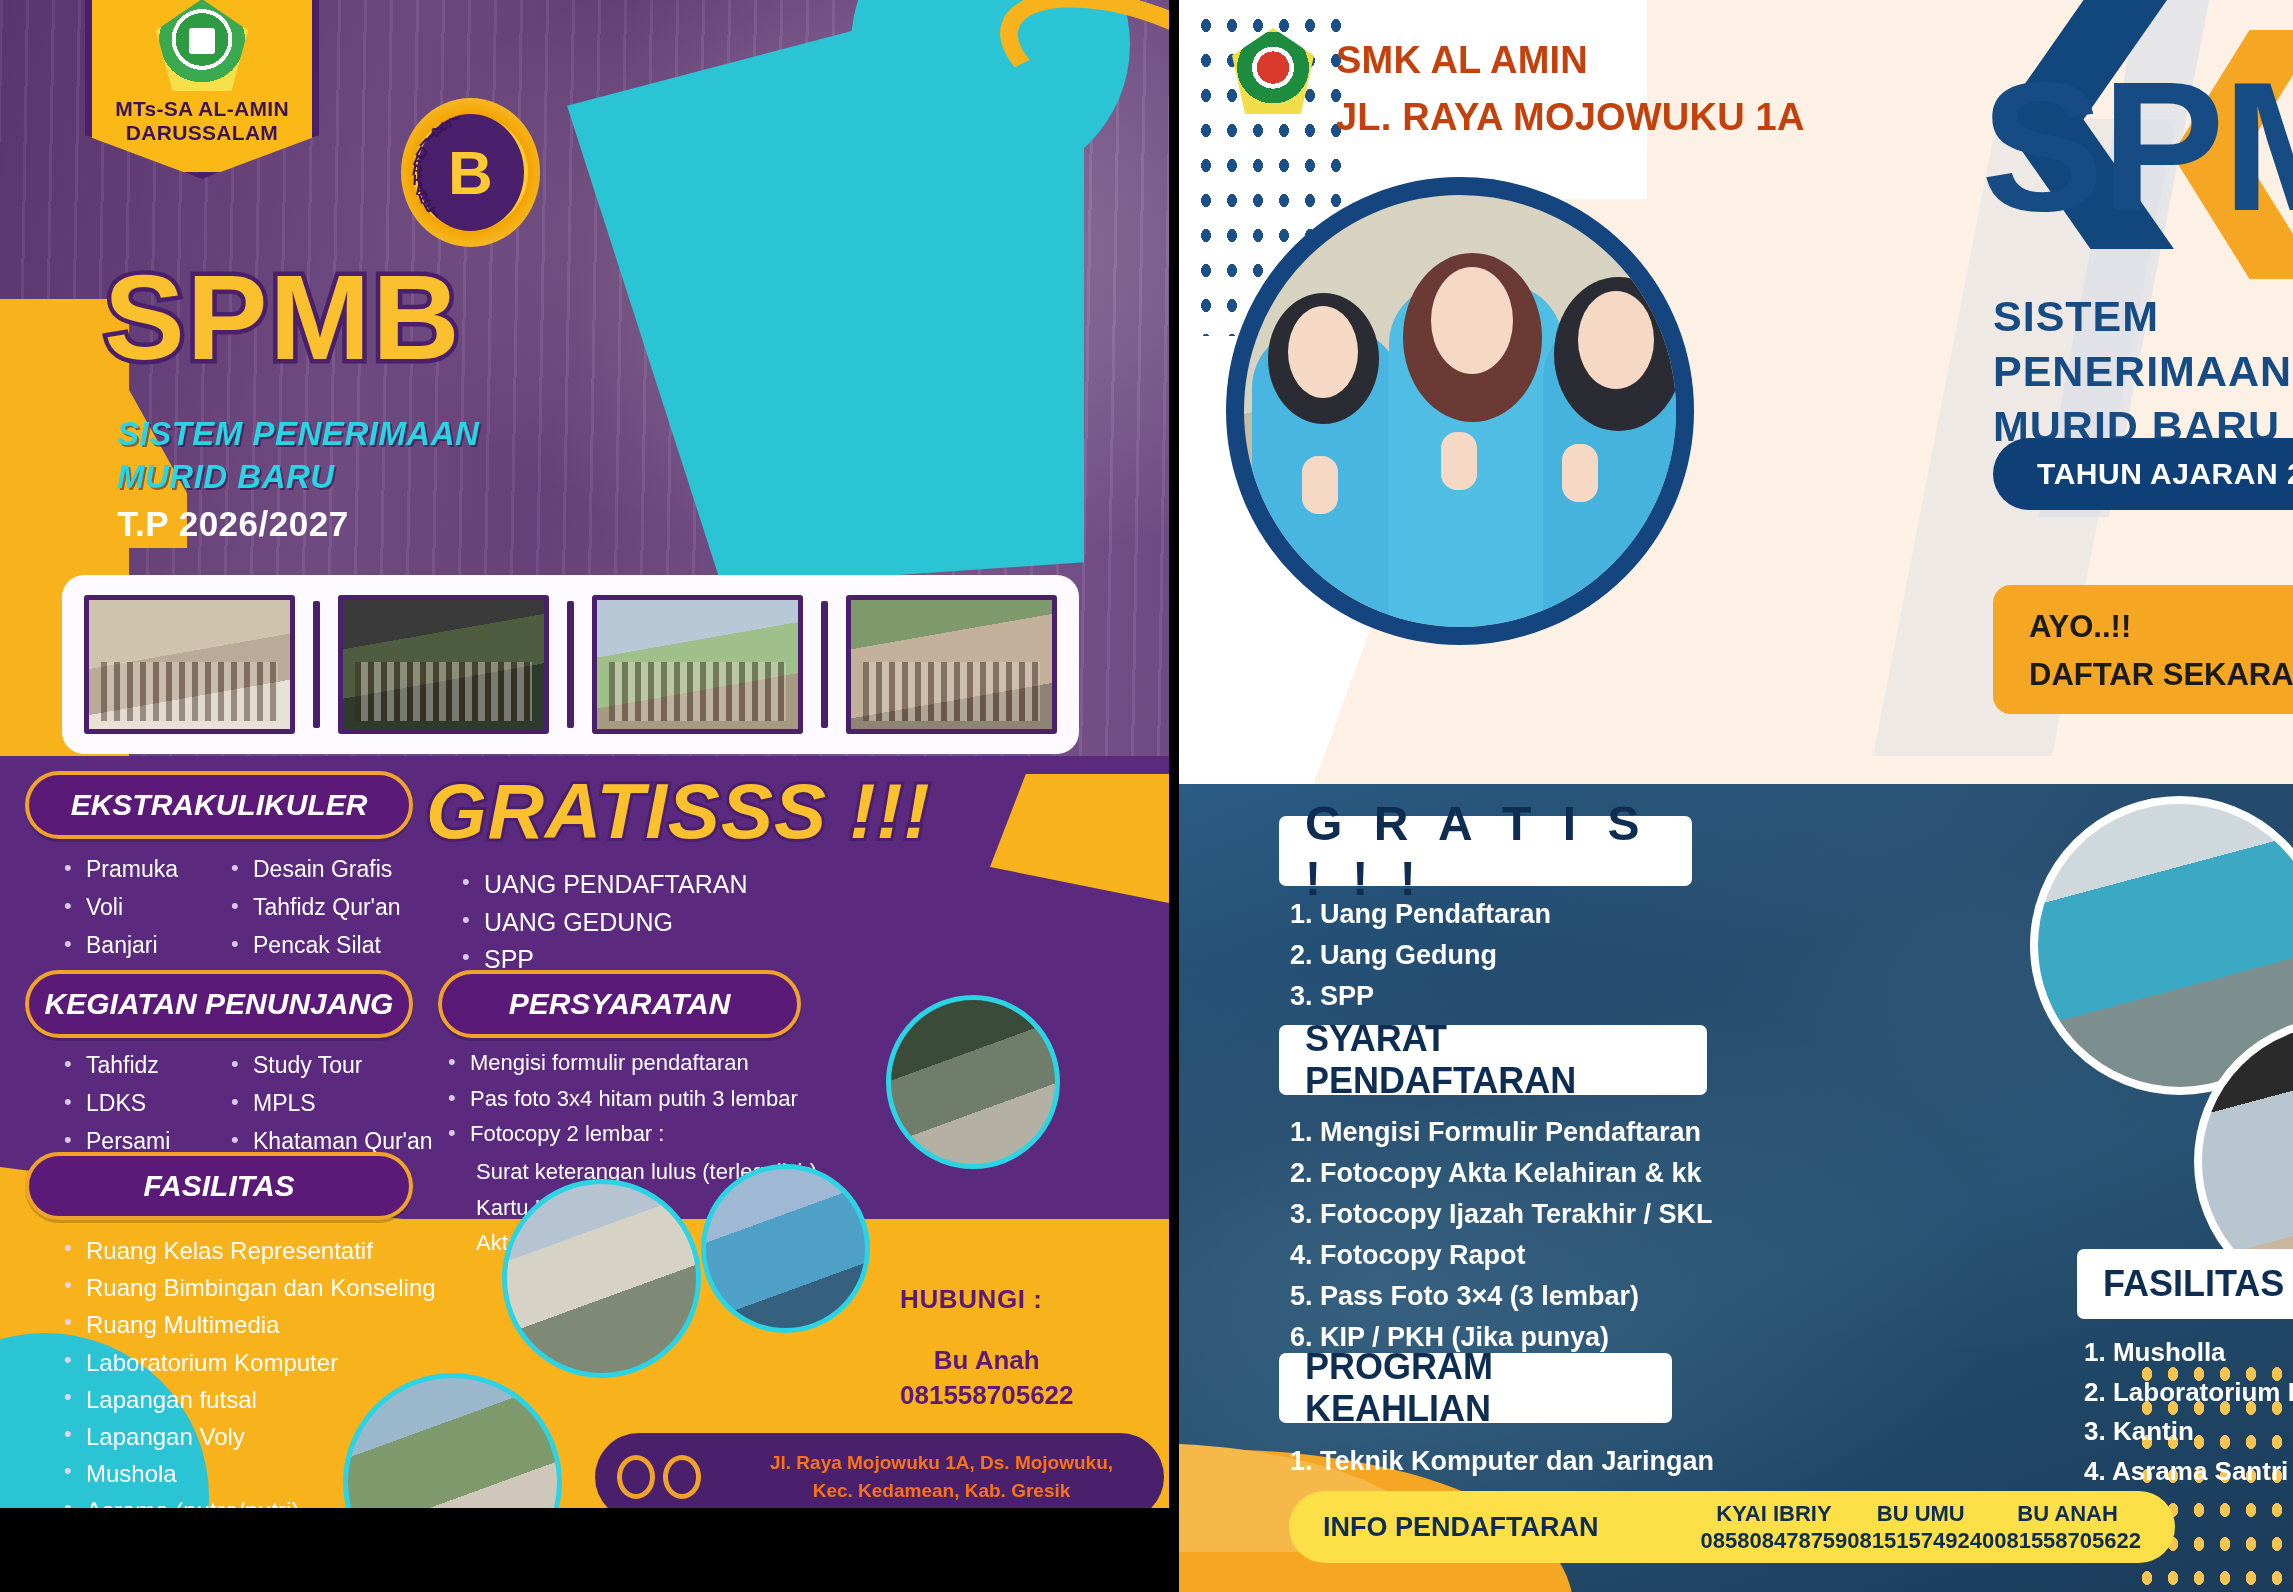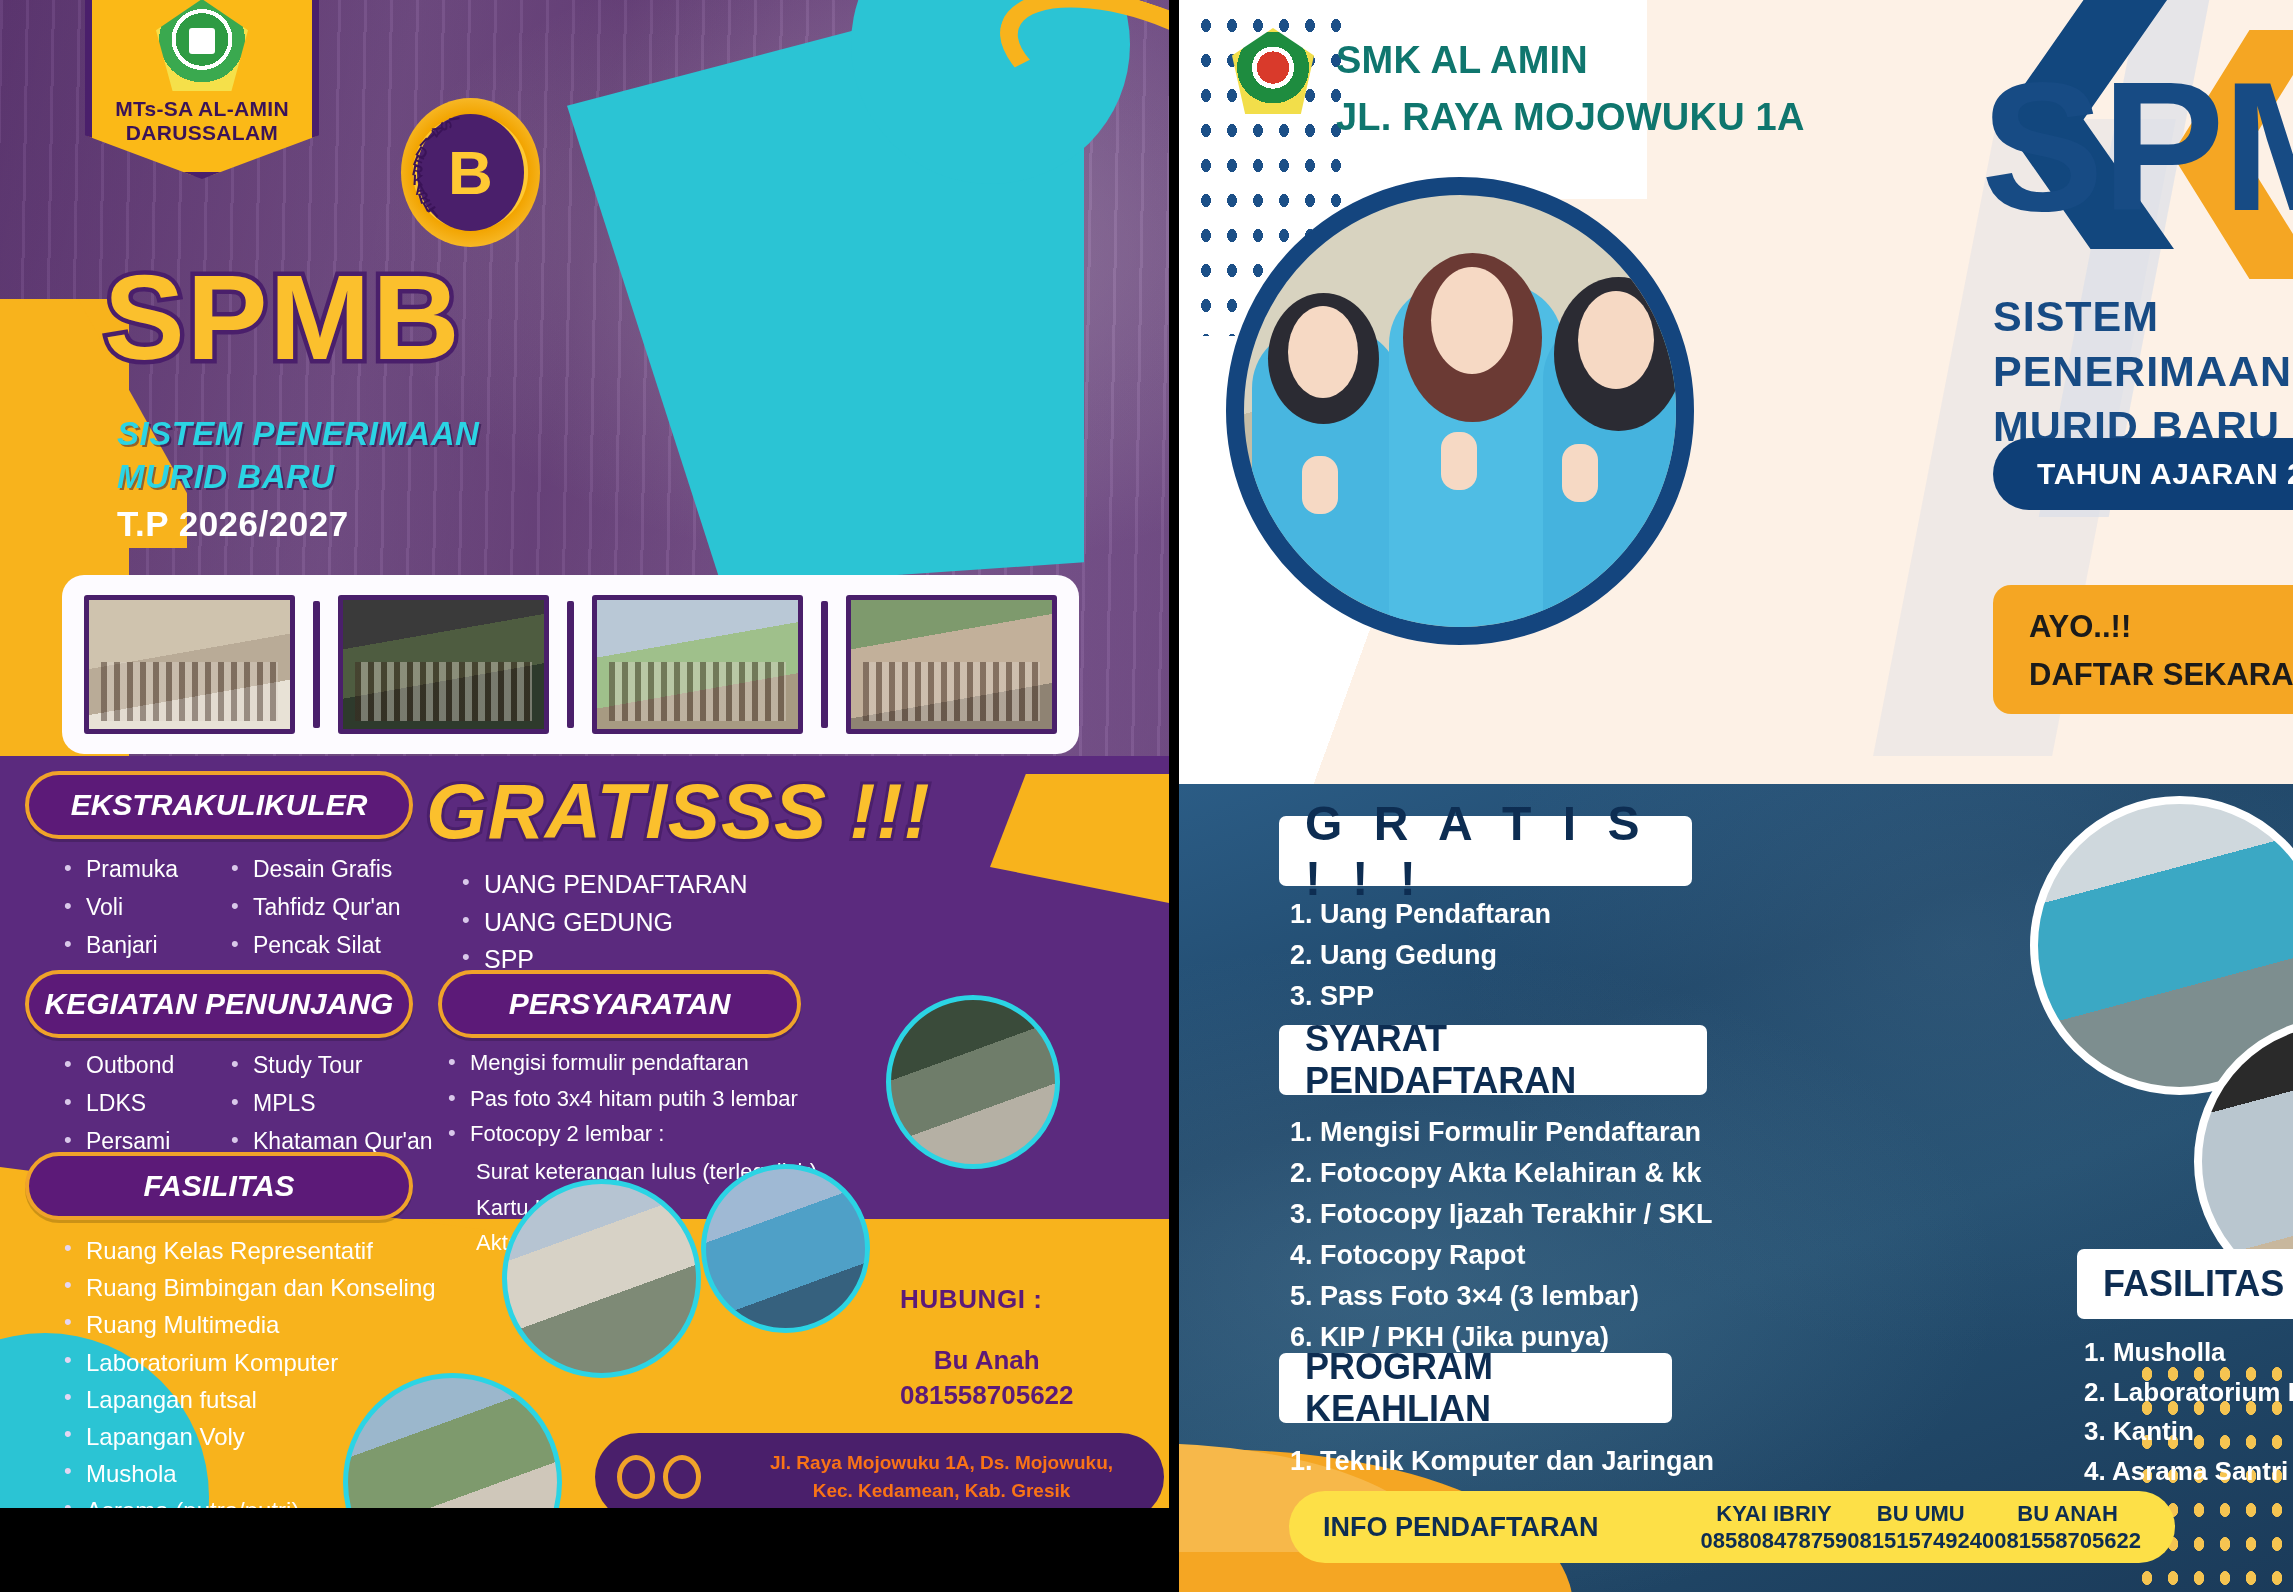--- a/index.html
+++ b/index.html
@@ -268,21 +268,21 @@
     background-image:radial-gradient(#1b4f87 26%, transparent 27%);
     background-size:26px 35px;
   }
   .pr-crest{
     position:absolute; left:53px; top:28px; width:82px; height:86px;
     background:radial-gradient(circle at 50% 46%, #d93a2b 0 26%, #ffffff 26% 34%, #1e8c3f 34% 58%, #f2de4a 58% 100%);
     clip-path:polygon(50% 0,100% 32%,84% 100%,16% 100%,0 32%);
   }
   .pr-school{
     position:absolute; left:157px; top:32px;
-    font-size:38px; font-weight:bold; color:#0f766e; line-height:1.5; letter-spacing:0.2px;
+    font-size:38px; font-weight:bold; color:#c2410c; line-height:1.5; letter-spacing:0.2px;
   }
   .pr-spmb{
     position:absolute; left:802px; top:62px;
     font-size:184px; font-weight:bold; color:#174b84; line-height:.92; letter-spacing:-2px;
   }
   .pr-sub{
     position:absolute; left:814px; top:289px;
     font-size:43px; font-weight:bold; color:#174b84;
     line-height:1.28; letter-spacing:1px;
   }
@@ -460,21 +460,21 @@
       <li>UANG PENDAFTARAN</li>
       <li>UANG GEDUNG</li>
       <li>SPP</li>
       <li>SERAGAM</li>
     </ul>
 
     <div class="pill pl-pill-keg">KEGIATAN PENUNJANG</div>
     <div class="pill pl-pill-syarat">PERSYARATAN</div>
 
     <ul class="bullets pl-keg-c1">
-      <li>Outbond</li>
+      <li>Tahfidz</li>
       <li>LDKS</li>
       <li>Persami</li>
     </ul>
     <ul class="bullets pl-keg-c2">
       <li>Study Tour</li>
       <li>MPLS</li>
       <li>Khataman Qur'an</li>
     </ul>
     <ul class="bullets pl-syarat-list">
       <li>Mengisi formulir pendaftaran</li>

